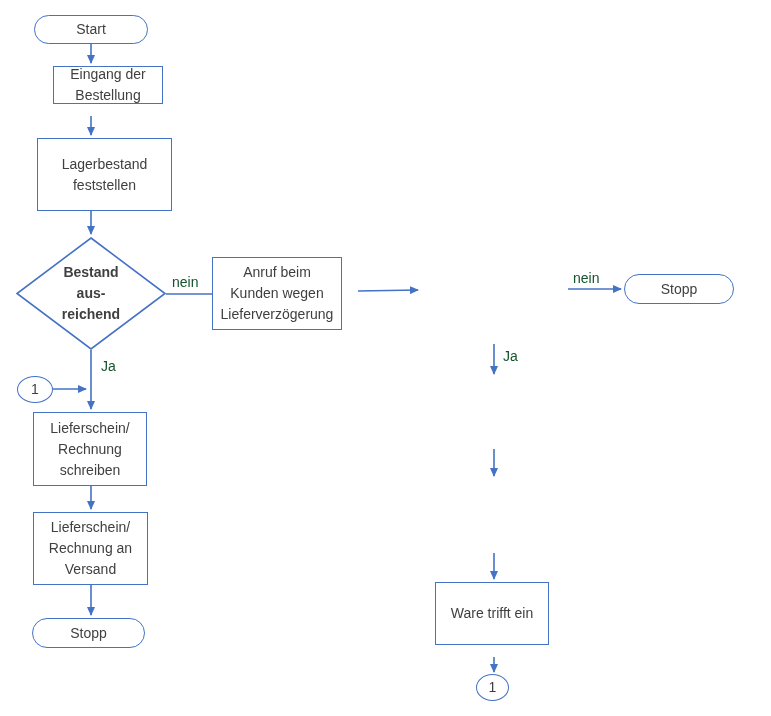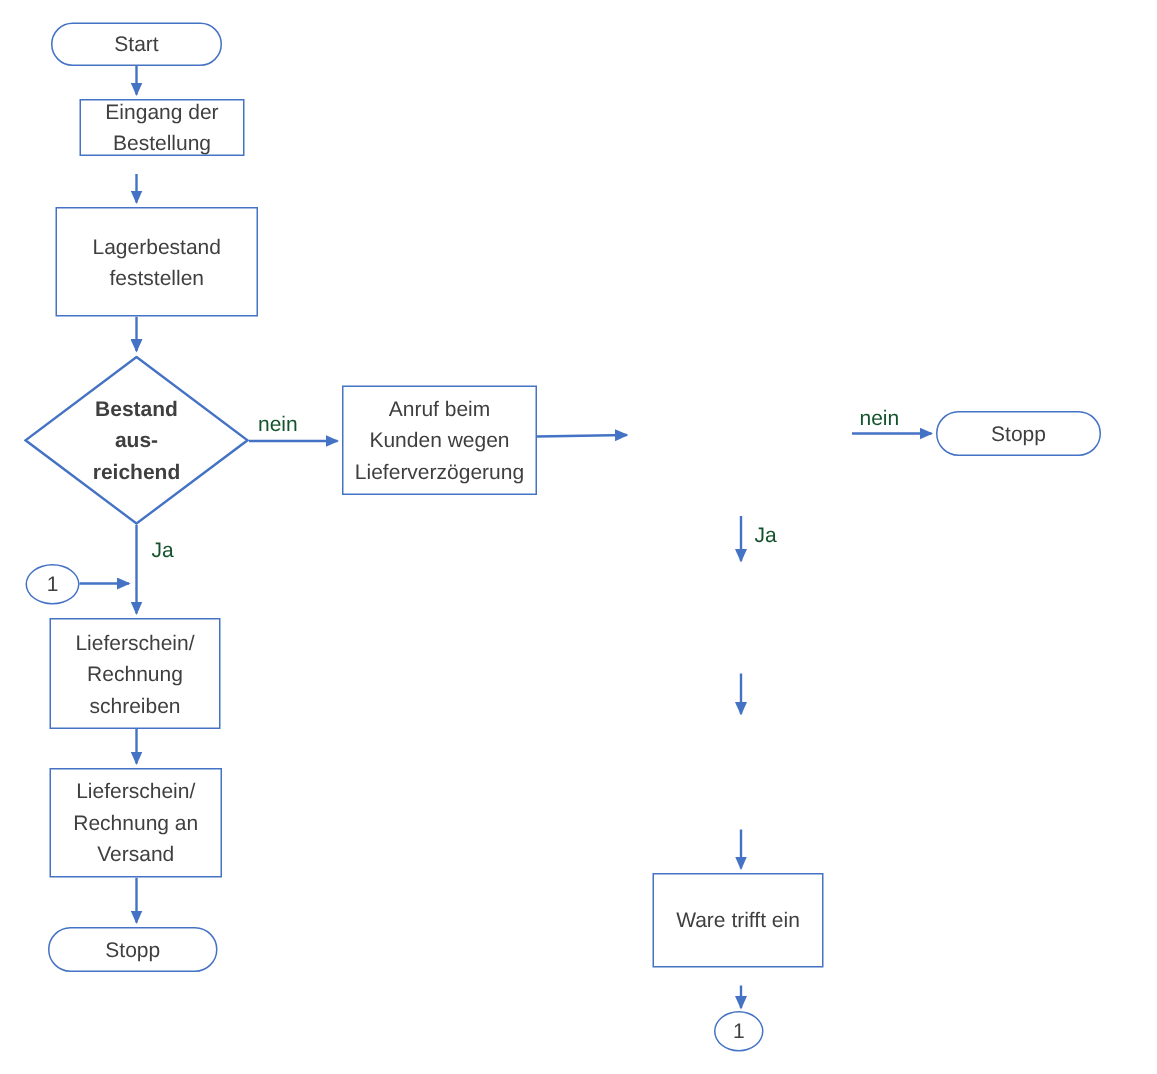--- a/index.html
+++ b/index.html
@@ -118,21 +118,21 @@
 
   <div class="node decision" style="left:16px; top:237px; width:150px; height:113px;">
     <svg viewBox="0 0 150 113">
       <polygon points="75,1 149,56.5 75,112 1,56.5" fill="#ffffff" stroke="#4472c4" stroke-width="1.6"></polygon>
     </svg>
     <span class="label">Bestand
 aus-
 reichend</span>
   </div>
 
-  <div class="node process" style="left:228px; top:257px; width:130px; height:73px;">
+  <div class="node process" style="left:212px; top:257px; width:130px; height:73px;">
     <span>Anruf beim
 Kunden wegen
 Lieferverzögerung</span>
   </div>
 
 
   <div class="node terminator" style="left:624px; top:274px; width:110px; height:30px;">
     <span>Stopp</span>
   </div>
 

